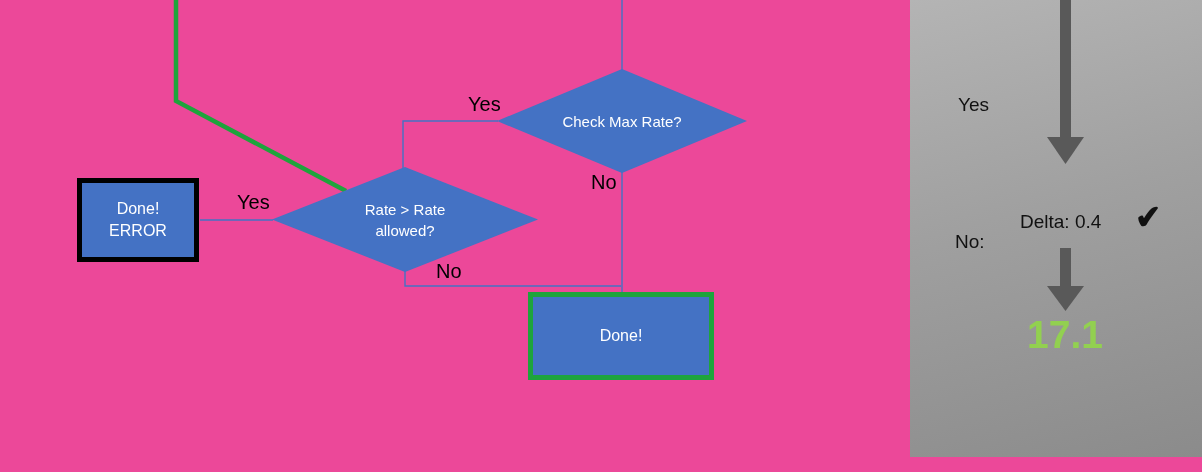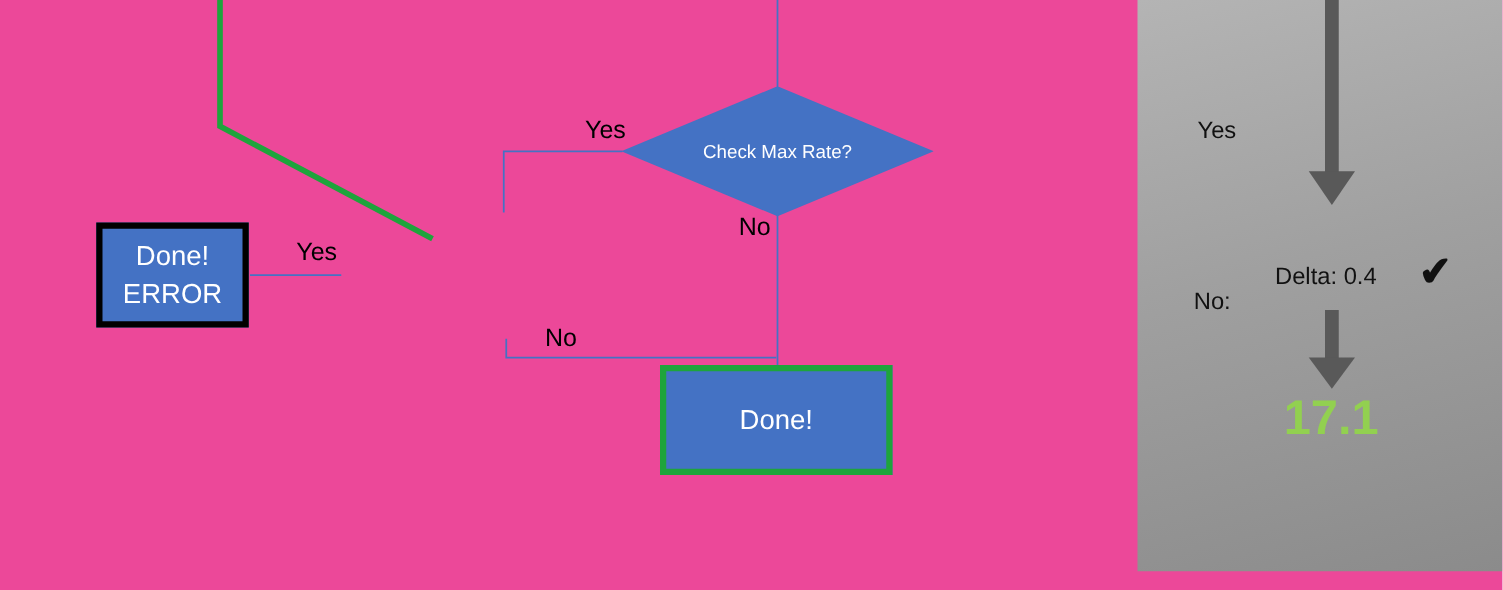--- a/index.html
+++ b/index.html
@@ -43,21 +43,21 @@
 
   .box {
     position:absolute;
     background:#4472C4;
     color:#ffffff;
     display:flex;
     flex-direction:column;
     align-items:center;
     justify-content:center;
     text-align:right;
-    font-size:22px;
+    font-size:16px;
     line-height:1.35;
   }
   .box-error { border:5px solid #000000; }
   .box-done  { border:5px solid #1EA43C; }
 
   .panel {
     position:absolute;
     left:910px; top:0;
     width:292px; height:457px;
     background:linear-gradient(165deg, #b4b4b4 0%, #a0a0a0 45%, #8b8b8b 100%);
@@ -96,20 +96,23 @@
     <path d="M405,271 L405,286 L621,286" stroke="#4472C4" stroke-width="1.4" fill="none"></path>
     <path d="M622,172 L622,294" stroke="#4472C4" stroke-width="1.4" fill="none"></path>
 
     <polyline points="176,0 176,101 346,191" stroke="#1EA43C" stroke-width="4.5" fill="none"></polyline>
   </svg>
 
   <div class="diamond" style="left:497px; top:69px; width:250px; height:104px;">
     <div class="txt">Check Max Rate?</div>
   </div>
 
+  <div class="diamond" style="left:272px; top:167px; width:266px; height:105px;">
+    <div class="txt">Rate &gt; Rate allowed?</div>
+  </div>
 
   <div class="box box-error" style="left:77px; top:178px; width:122px; height:84px;">
     <div>Done!</div>
     <div>ERROR</div>
   </div>
 
   <div class="box box-done" style="left:528px; top:292px; width:186px; height:88px;">
     <div>Done!</div>
   </div>
 

